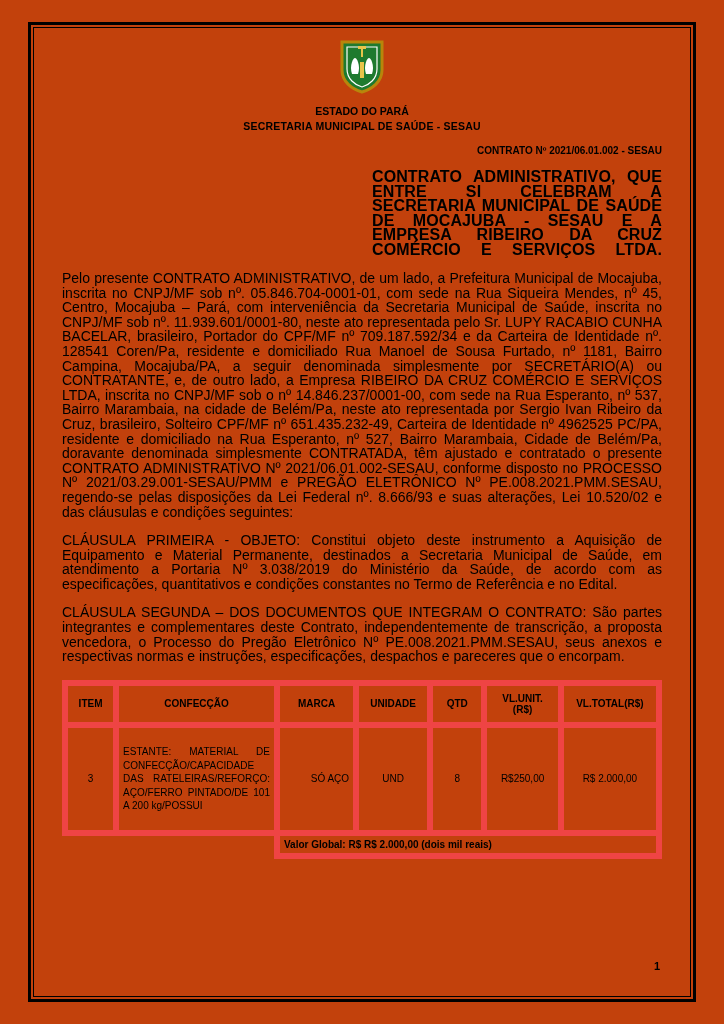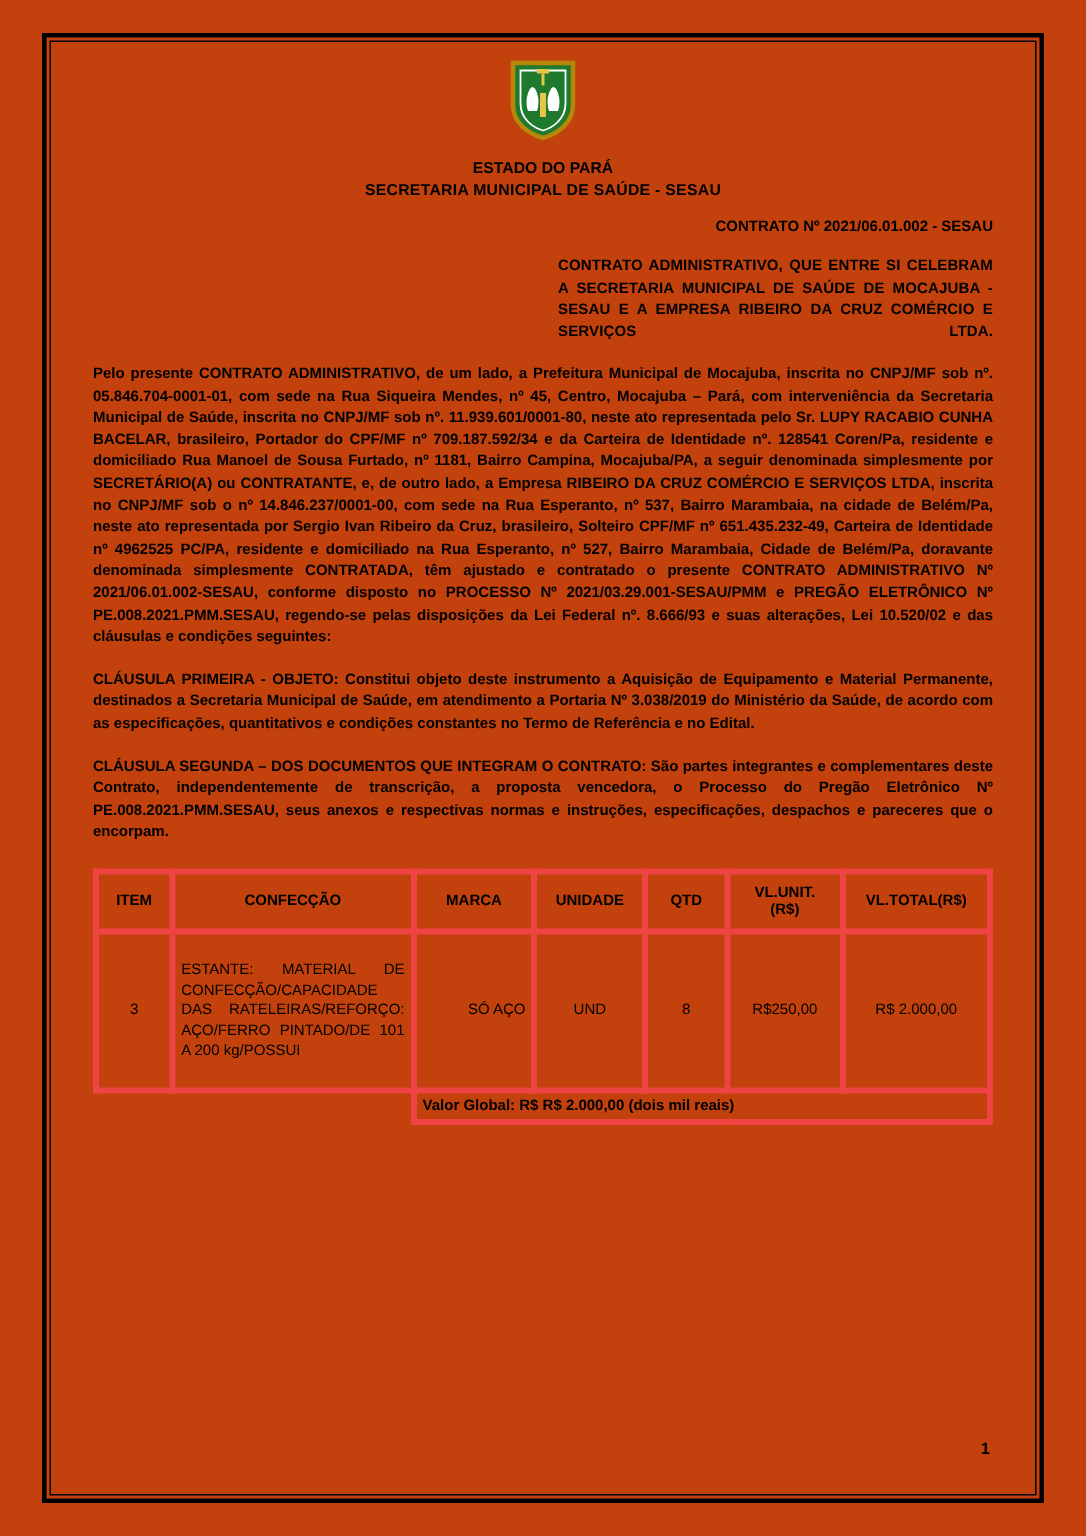--- a/index.html
+++ b/index.html
@@ -72,47 +72,46 @@
     font-size: 10px;
     font-weight: bold;
     margin-top: 12px;
     margin-bottom: 14px;
     text-align: right;
   }
 
   .summary-block {
     margin-left: 310px;
     width: 290px;
-    font-size: 10px;
+    font-size: 16px;
     font-weight: bold;
     text-align: justify;
     text-align-last: justify;
     line-height: 14.5px;
     letter-spacing: 0.1px;
   }
 
   .para {
-    font-size: 10px;
+    font-size: 14px;
     line-height: 14.6px;
     text-align: justify;
     margin-top: 14px;
-    font-weight: bold;
   }
 
   .clause { margin-top: 14px; }
 
   
   table.items {
     width: 600px;
     border-collapse: collapse;
     margin-top: 16px;
     font-size: 10px;
   }
   table.items th, table.items td {
-    border: 4px solid #ef4444;
+    border: 6px solid #ef4444;
     padding: 3px 4px;
     vertical-align: middle;
   }
   table.items th {
     font-weight: bold;
     text-align: center;
     height: 30px;
   }
   .c-item { width: 48px; text-align: center; }
   .c-desc { width: 160px; }

